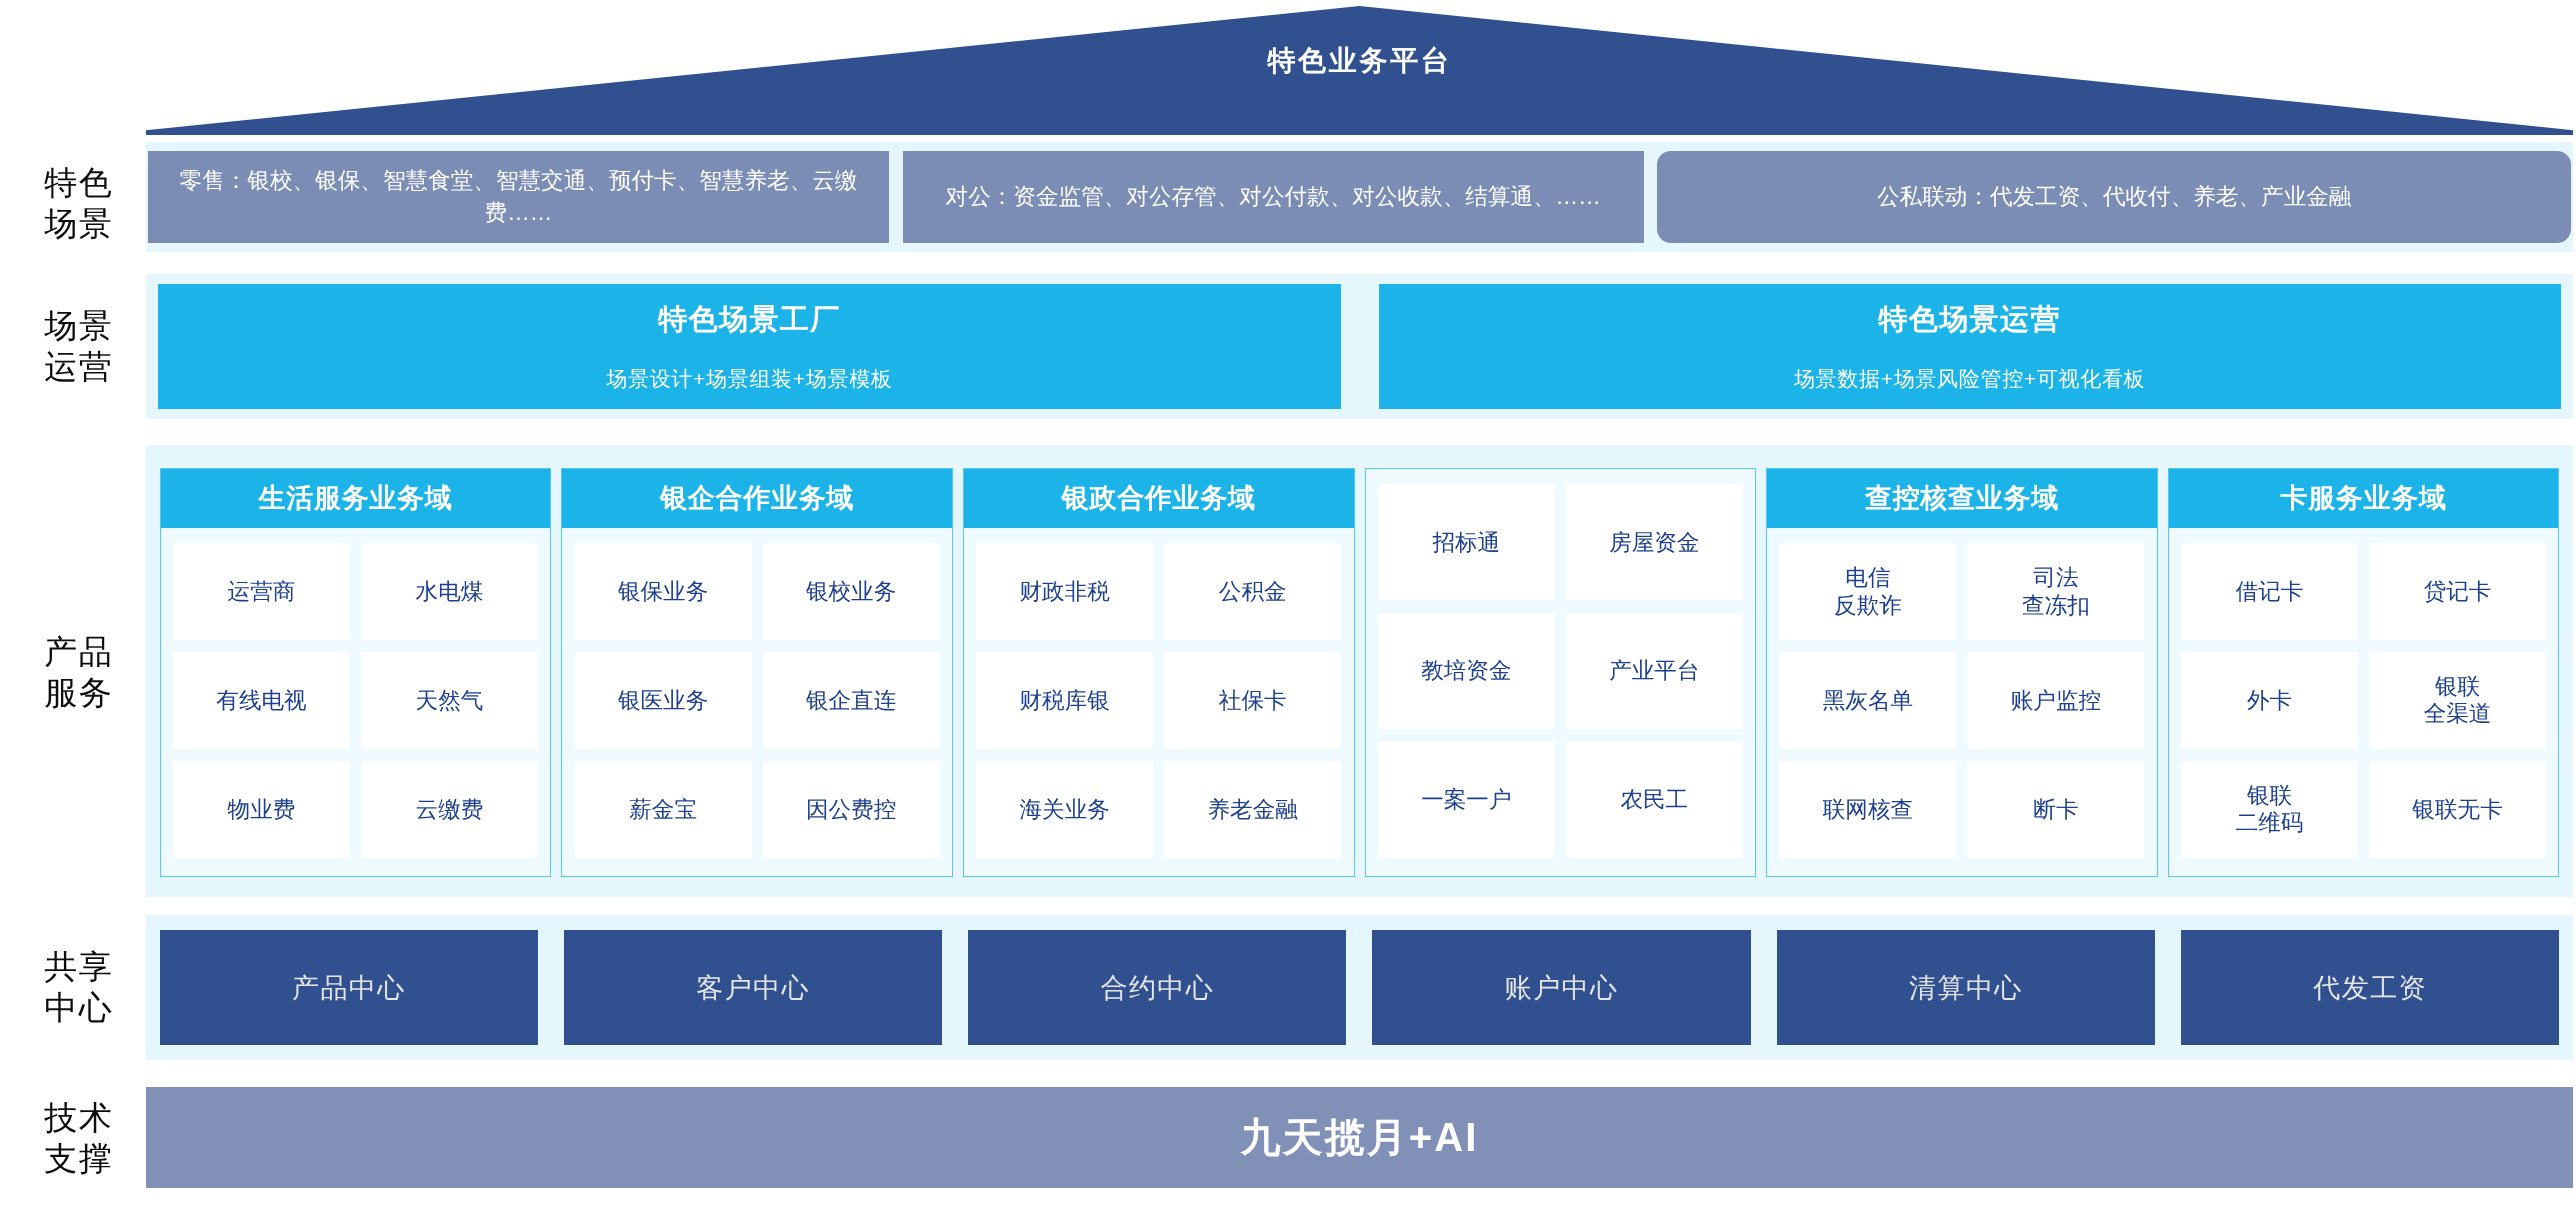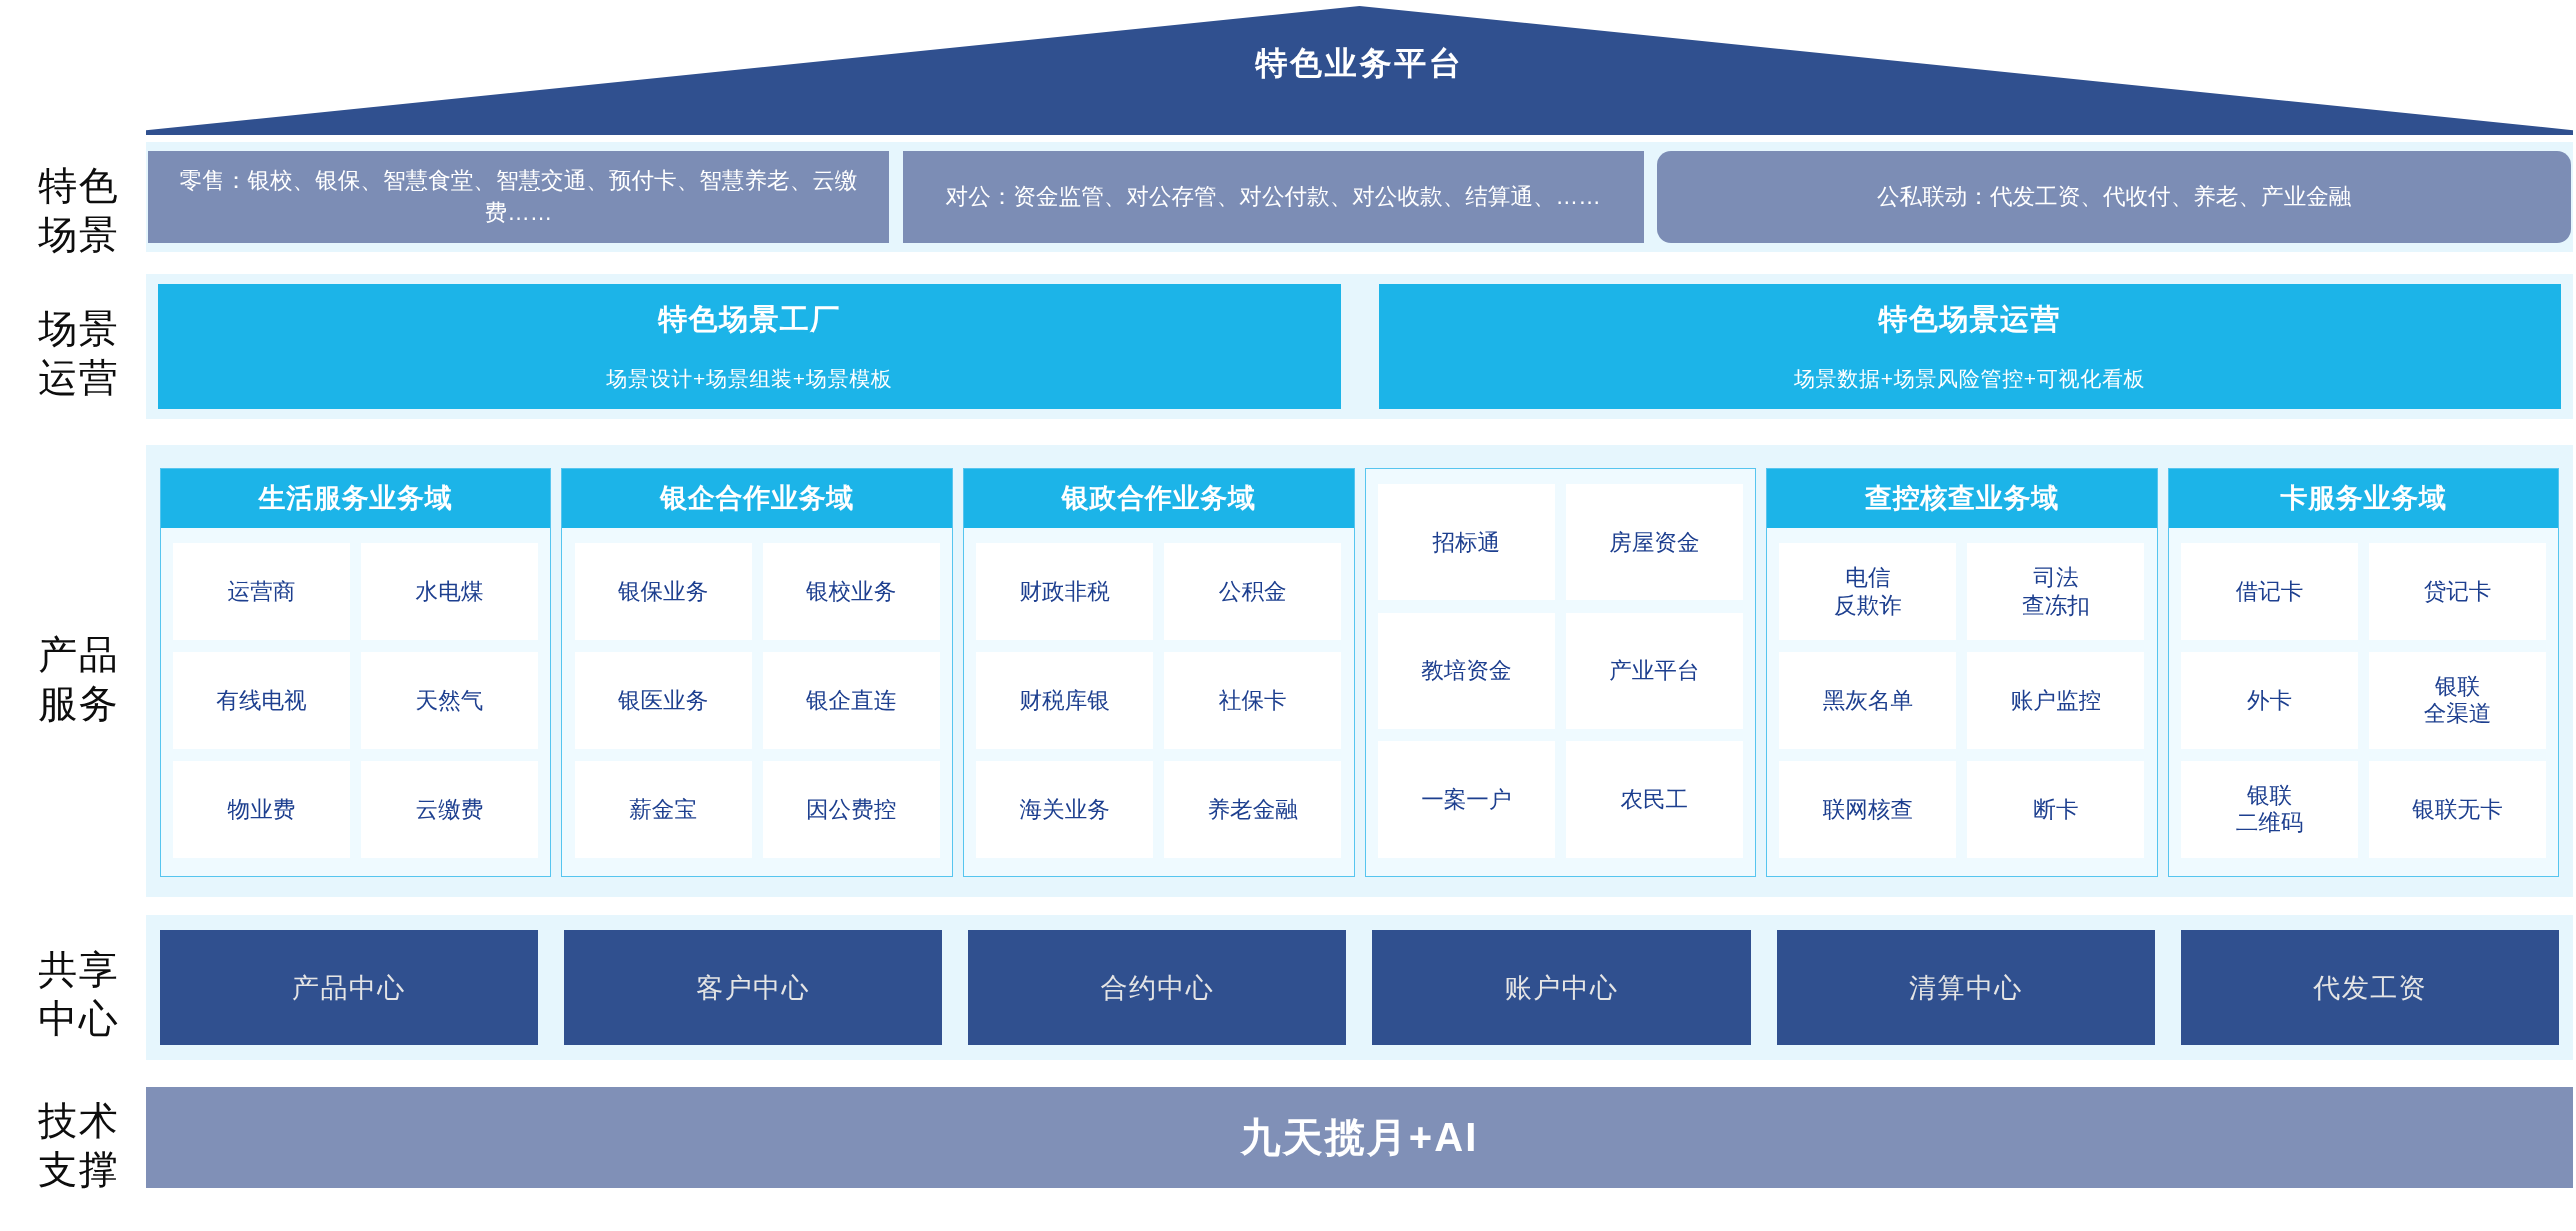--- a/index.html
+++ b/index.html
@@ -26,34 +26,34 @@
     width: 2427px;
     height: 129px;
   }
   .roof svg { display: block; width: 100%; height: 100%; }
   .roof-title {
     position: absolute;
     left: 0; right: 0;
     top: 36px;
     text-align: center;
     color: #ffffff;
-    font-size: 32px;
+    font-size: 28px;
     font-weight: bold;
     letter-spacing: 2.7px;
     white-space: nowrap;
   }
 
   
   .rail-label {
     position: absolute;
     left: 13.7px;
     width: 130px;
     text-align: center;
     color: #0d0d0d;
-    font-size: 39px;
+    font-size: 33px;
     font-weight: normal;
     line-height: 1.25;
     letter-spacing: 1.4px;
   }
 
   
   .band {
     position: absolute;
     left: 146px;
     width: 2427px;

